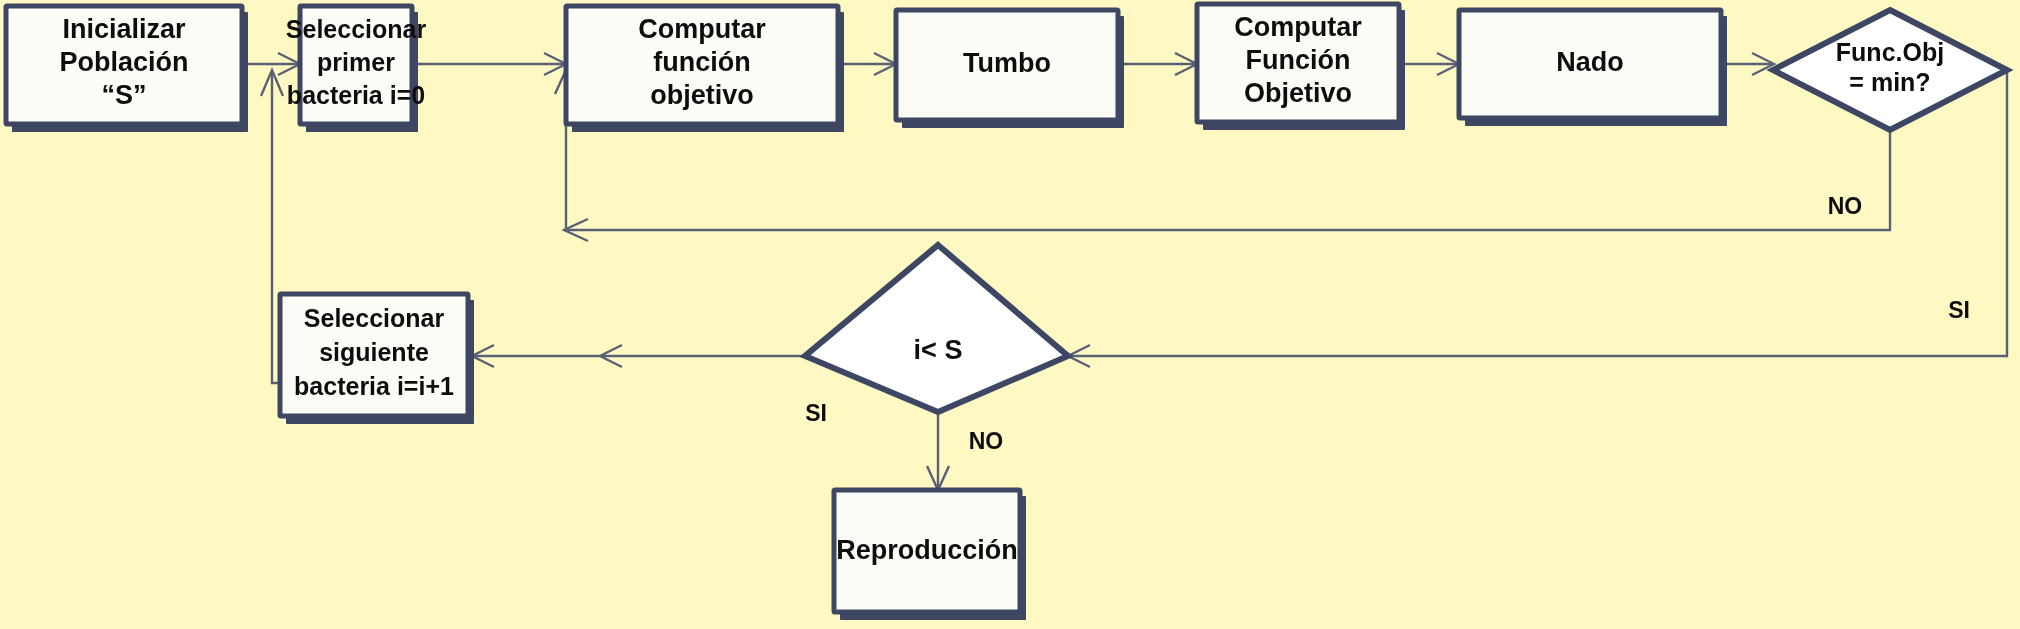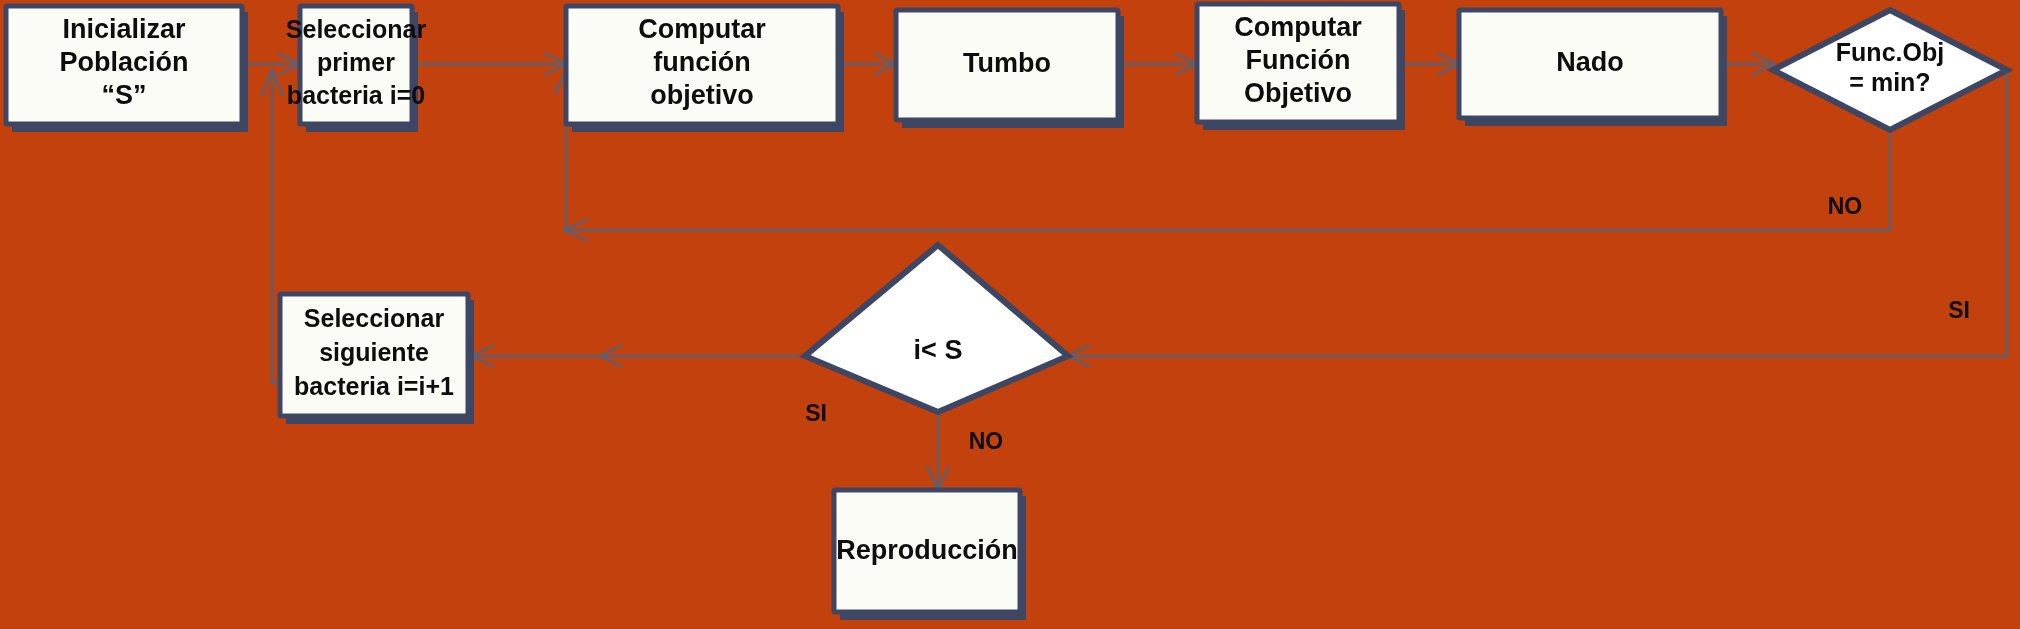--- a/index.html
+++ b/index.html
@@ -10,21 +10,21 @@
   body {
     width: 2020px;
     height: 629px;
     font-family: "Liberation Sans", sans-serif;
     overflow: hidden;
   }
   #flowchart-root {
     position: relative;
     width: 2020px;
     height: 629px;
-    background: #c2410c;
+    background: #fef9c3;
   }
   svg.diagram {
     display: block;
     width: 2020px;
     height: 629px;
   }
   .node-rect {
     fill: #fcfcf7;
     stroke: #3d4663;
     stroke-width: 5;

